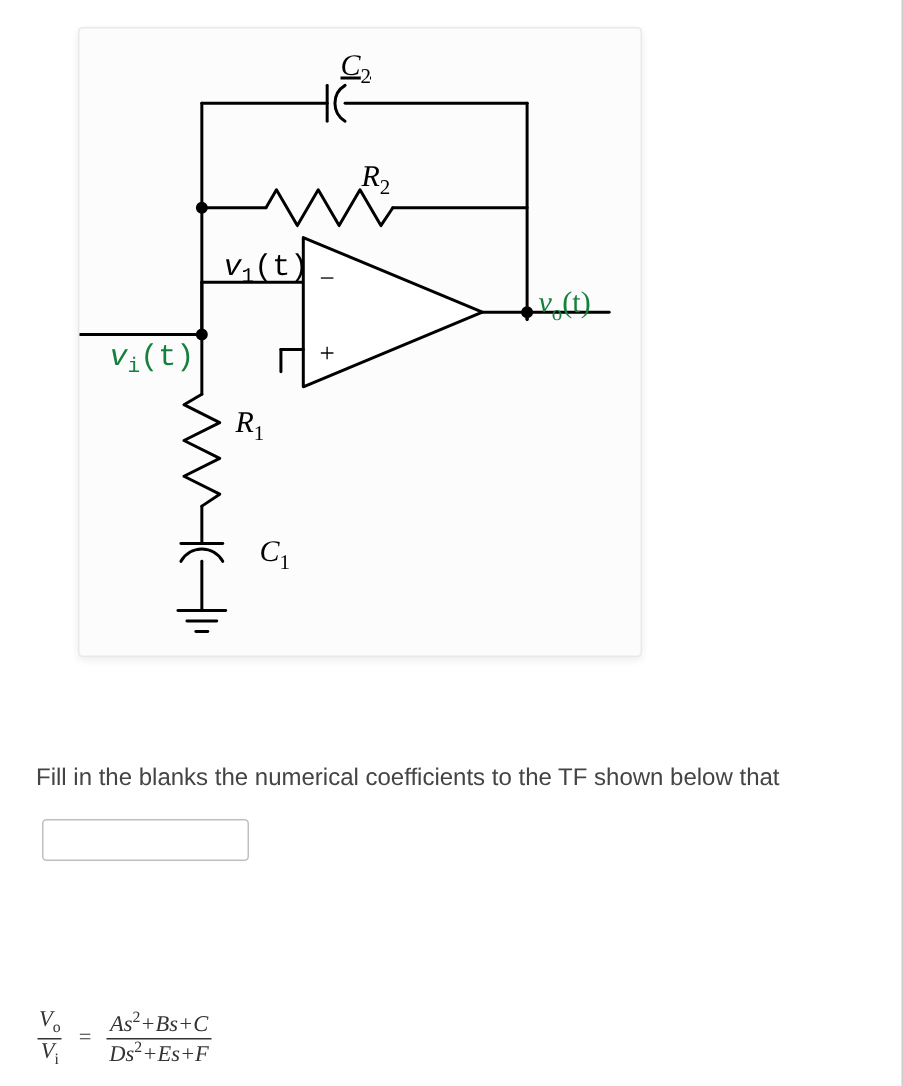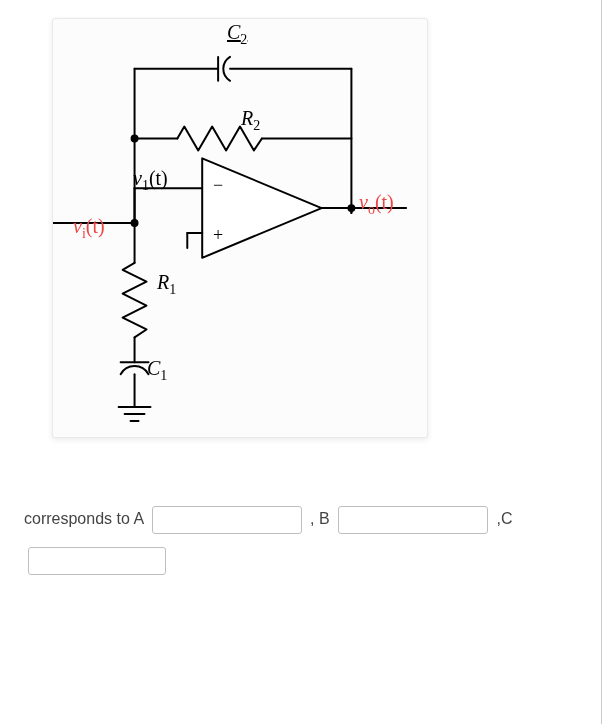--- a/index.html
+++ b/index.html
@@ -42,21 +42,21 @@
   }
 
   .lbl {
     position: absolute;
     font-family: "Times New Roman", serif;
     font-size: 20px;
     font-style: italic;
     color: #000;
     white-space: nowrap;
   }
-  .lbl.blue { color: #ef4444; text-align: center; }
+  .lbl.blue { color: #15803d; text-align: center; }
   sub { font-style: normal; font-size: 0.7em; }
 
   
   .prompt {
     position: absolute;
     left: 24px;
     top: 498px;
     width: 558px;
     font-size: 16px;
     color: #444;
@@ -155,55 +155,60 @@
         <line x1="68" y1="345" x2="96" y2="345"></line>
         <path d="M68,357 A16,16 0 0 1 96,357"></path>
         <line x1="82" y1="357" x2="82" y2="390"></line>
 
         <line x1="66" y1="390" x2="98" y2="390"></line>
         <line x1="72" y1="397" x2="92" y2="397"></line>
         <line x1="78" y1="404" x2="86" y2="404"></line>
       </g>
     </svg>
 
-    <div class="lbl" style="left:174px; top:2px;text-decoration:underline;">
+    <div class="lbl" style="left:174px; top:14px;text-decoration:underline;">
       <span>C</span><sub>2</sub>
     </div>
     <div class="lbl" style="left:188px; top:88px;">
       <span>R</span><sub>2</sub>
     </div>
-    <div class="lbl" style="left:80px; top:148px;">
+    <div class="lbl" style="left:96px; top:148px;font-family:Liberation Mono, monospace;">
       <span>v</span><sub>1</sub><span style="font-style:normal">(t)</span>
     </div>
-    <div class="lbl blue" style="left:20px; top:196px;">
+    <div class="lbl blue" style="left:20px; top:208px;font-family:Liberation Mono, monospace;">
       <span>v</span><sub>i</sub><span style="font-style:normal">(t)</span>
     </div>
     <div class="lbl blue" style="left:306px; top:172px;">
       <span>v</span><sub>o</sub><span style="font-style:normal">(t)</span>
     </div>
     <div class="lbl" style="left:160px; top:156px; font-style:normal; font-size:18px;">−</div>
     <div class="lbl" style="left:160px; top:206px; font-style:normal; font-size:18px;">+</div>
     <div class="lbl" style="left:104px; top:252px;">
       <span>R</span><sub>1</sub>
     </div>
-    <div class="lbl" style="left:94px; top:338px;text-align:center;">
+    <div class="lbl" style="left:120px; top:338px;text-align:center;">
       <span>C</span><sub>1</sub>
     </div>
   </div>
 
   <div class="prompt">
-
-    <div class="block-row">
-      <span>corresponds to A</span>
-      <input class="text-input w160" type="text" value="" style="">
-      <span>, B</span>
-      <input class="text-input w160" type="text" value="" style="">
-      <span>,C</span>
-    </div>
+    <div>Fill in the blanks the numerical coefficients to the TF shown below that</div>
+
 
 
     <div class="block-row">
       <input class="text-input w140" type="text" value="" style="">
     </div>
   </div>
 
+  <div class="equation">
+    <span class="frac">
+      <span class="num"><i>V</i><span class="ssub">o</span></span>
+      <span class="den"><i>V</i><span class="ssub">i</span></span>
+    </span>
+    <span>=</span>
+    <span class="frac">
+      <span class="num"><i>As</i><span class="sup">2</span><i>+Bs+C</i></span>
+      <span class="den"><i>Ds</i><span class="sup">2</span><i>+Es+F</i></span>
+    </span>
+  </div>
 
 </div>
 
 </body></html>

